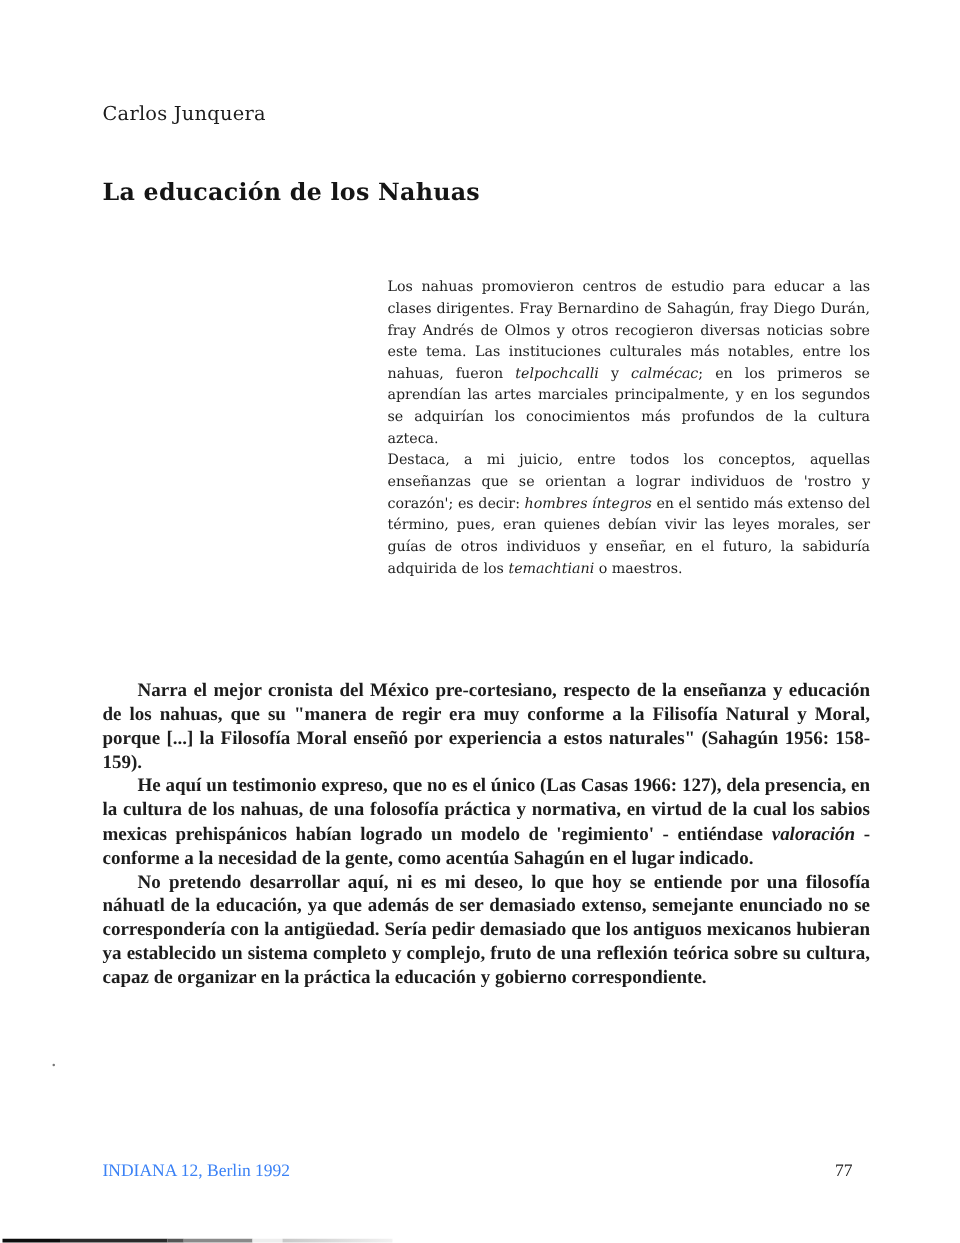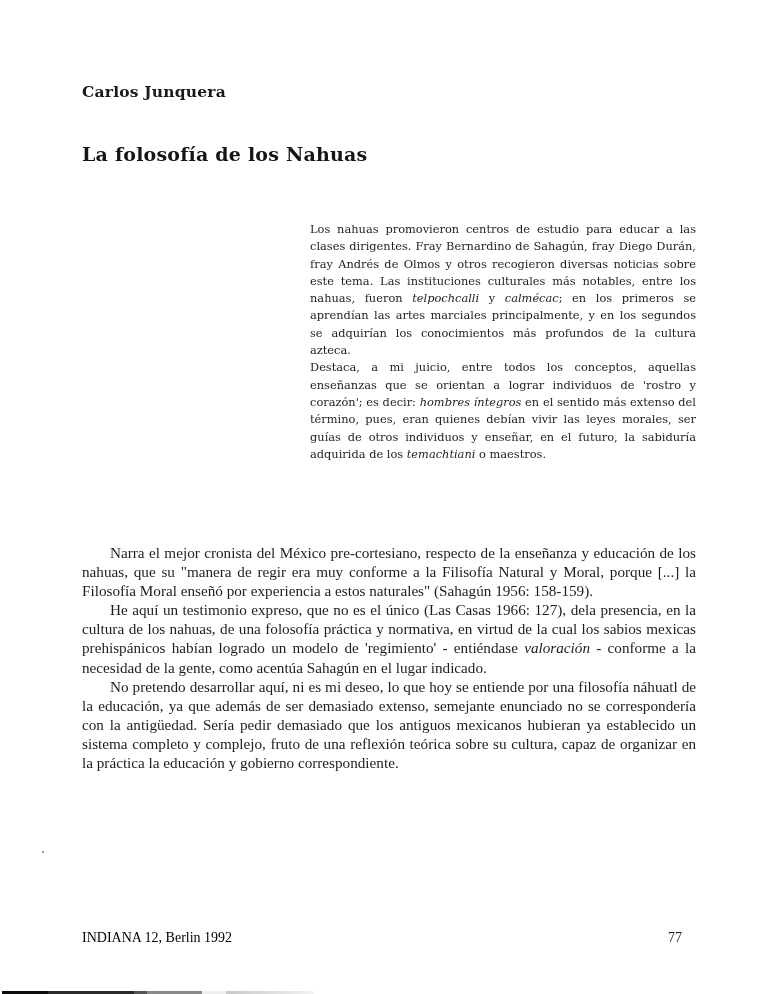--- a/index.html
+++ b/index.html
@@ -13,21 +13,21 @@
       position: relative;
       overflow: hidden;
       font-family: "DejaVu Serif", "Liberation Serif", serif;
       color: #1a1a1a;
     }
     .author {
       position: absolute;
       left: 82px;
       top: 82px;
       font-family: "DejaVu Serif", serif;
-      font-weight: bold;
+      font-weight: normal;
       font-size: 15.5px;
       letter-spacing: 0.2px;
       color: #1b1b1b;
       margin: 0;
     }
     .title {
       position: absolute;
       left: 82px;
       top: 143px;
       font-family: "DejaVu Serif", serif;
@@ -58,37 +58,38 @@
       width: 614px;
       font-family: "Liberation Serif", "DejaVu Serif", serif;
       font-size: 15.2px;
       line-height: 19.1px;
       text-align: justify;
       color: #1d1d1d;
     }
     .body-text p {
       margin: 0;
       text-indent: 28px;
+      font-weight: bold;
     }
     .margin-dot {
       position: absolute;
       left: 42px;
       top: 851px;
       width: 2px;
       height: 2px;
       background: #777;
       border-radius: 50%;
     }
     .footer-left {
       position: absolute;
       left: 82px;
       top: 930px;
       font-family: "Liberation Serif", serif;
       font-size: 14px;
-      color: #000000;
+      color: #3b82f6;
     }
     .footer-right {
       position: absolute;
       right: 86px;
       top: 930px;
       font-family: "Liberation Serif", serif;
       font-size: 14px;
       color: #1d1d1d;
       margin-left: 40px;
     }
@@ -103,21 +104,21 @@
       position: absolute;
       top: 0;
       height: 3px;
     }
     em { font-style: italic; }
   </style>
 </head>
 <body>
 
 <h2 class="author">Carlos Junquera</h2>
-<h1 class="title">La folosofía de los Nahuas</h1>
+<h1 class="title">La educación de los Nahuas</h1>
 
 <div class="abstract">
   <p><span>Los nahuas promovieron centros de estudio para educar a las clases dirigentes. Fray Bernardino de Sahagún, fray Diego Durán, fray Andrés de Olmos y otros recogieron diversas noticias sobre este tema. Las instituciones culturales más notables, entre los nahuas, fueron </span><em>telpochcalli</em><span> y </span><em>calmécac</em><span>; en los primeros se aprendían las artes marciales principalmente, y en los segundos se adquirían los conocimientos más profundos de la cultura azteca.</span></p>
   <p><span>Destaca, a mi juicio, entre todos los conceptos, aquellas enseñanzas que se orientan a lograr individuos de 'rostro y corazón'; es decir: </span><em>hombres íntegros</em><span> en el sentido más extenso del término, pues, eran quienes debían vivir las leyes morales, ser guías de otros individuos y enseñar, en el futuro, la sabiduría adquirida de los </span><em>temachtiani</em><span> o maestros.</span></p>
 </div>
 
 <div class="body-text">
   <p><span>Narra el mejor cronista del México pre-cortesiano, respecto de la enseñanza y educación de los nahuas, que su "manera de regir era muy conforme a la Filisofía Natural y Moral, porque [...] la Filosofía Moral enseñó por experiencia a estos naturales" (Sahagún 1956: 158-159).</span></p>
   <p><span>He aquí un testimonio expreso, que no es el único (Las Casas 1966: 127), dela presencia, en la cultura de los nahuas, de una folosofía práctica y normativa, en virtud de la cual los sabios mexicas prehispánicos habían logrado un modelo de 'regimiento' - entiéndase </span><em>valoración</em><span> - conforme a la necesidad de la gente, como acentúa Sahagún en el lugar indicado.</span></p>
   <p><span>No pretendo desarrollar aquí, ni es mi deseo, lo que hoy se entiende por una filosofía náhuatl de la educación, ya que además de ser demasiado extenso, semejante enunciado no se correspondería con la antigüedad. Sería pedir demasiado que los antiguos mexicanos hubieran ya establecido un sistema completo y complejo, fruto de una reflexión teórica sobre su cultura, capaz de organizar en la práctica la educación y gobierno correspondiente.</span></p>

